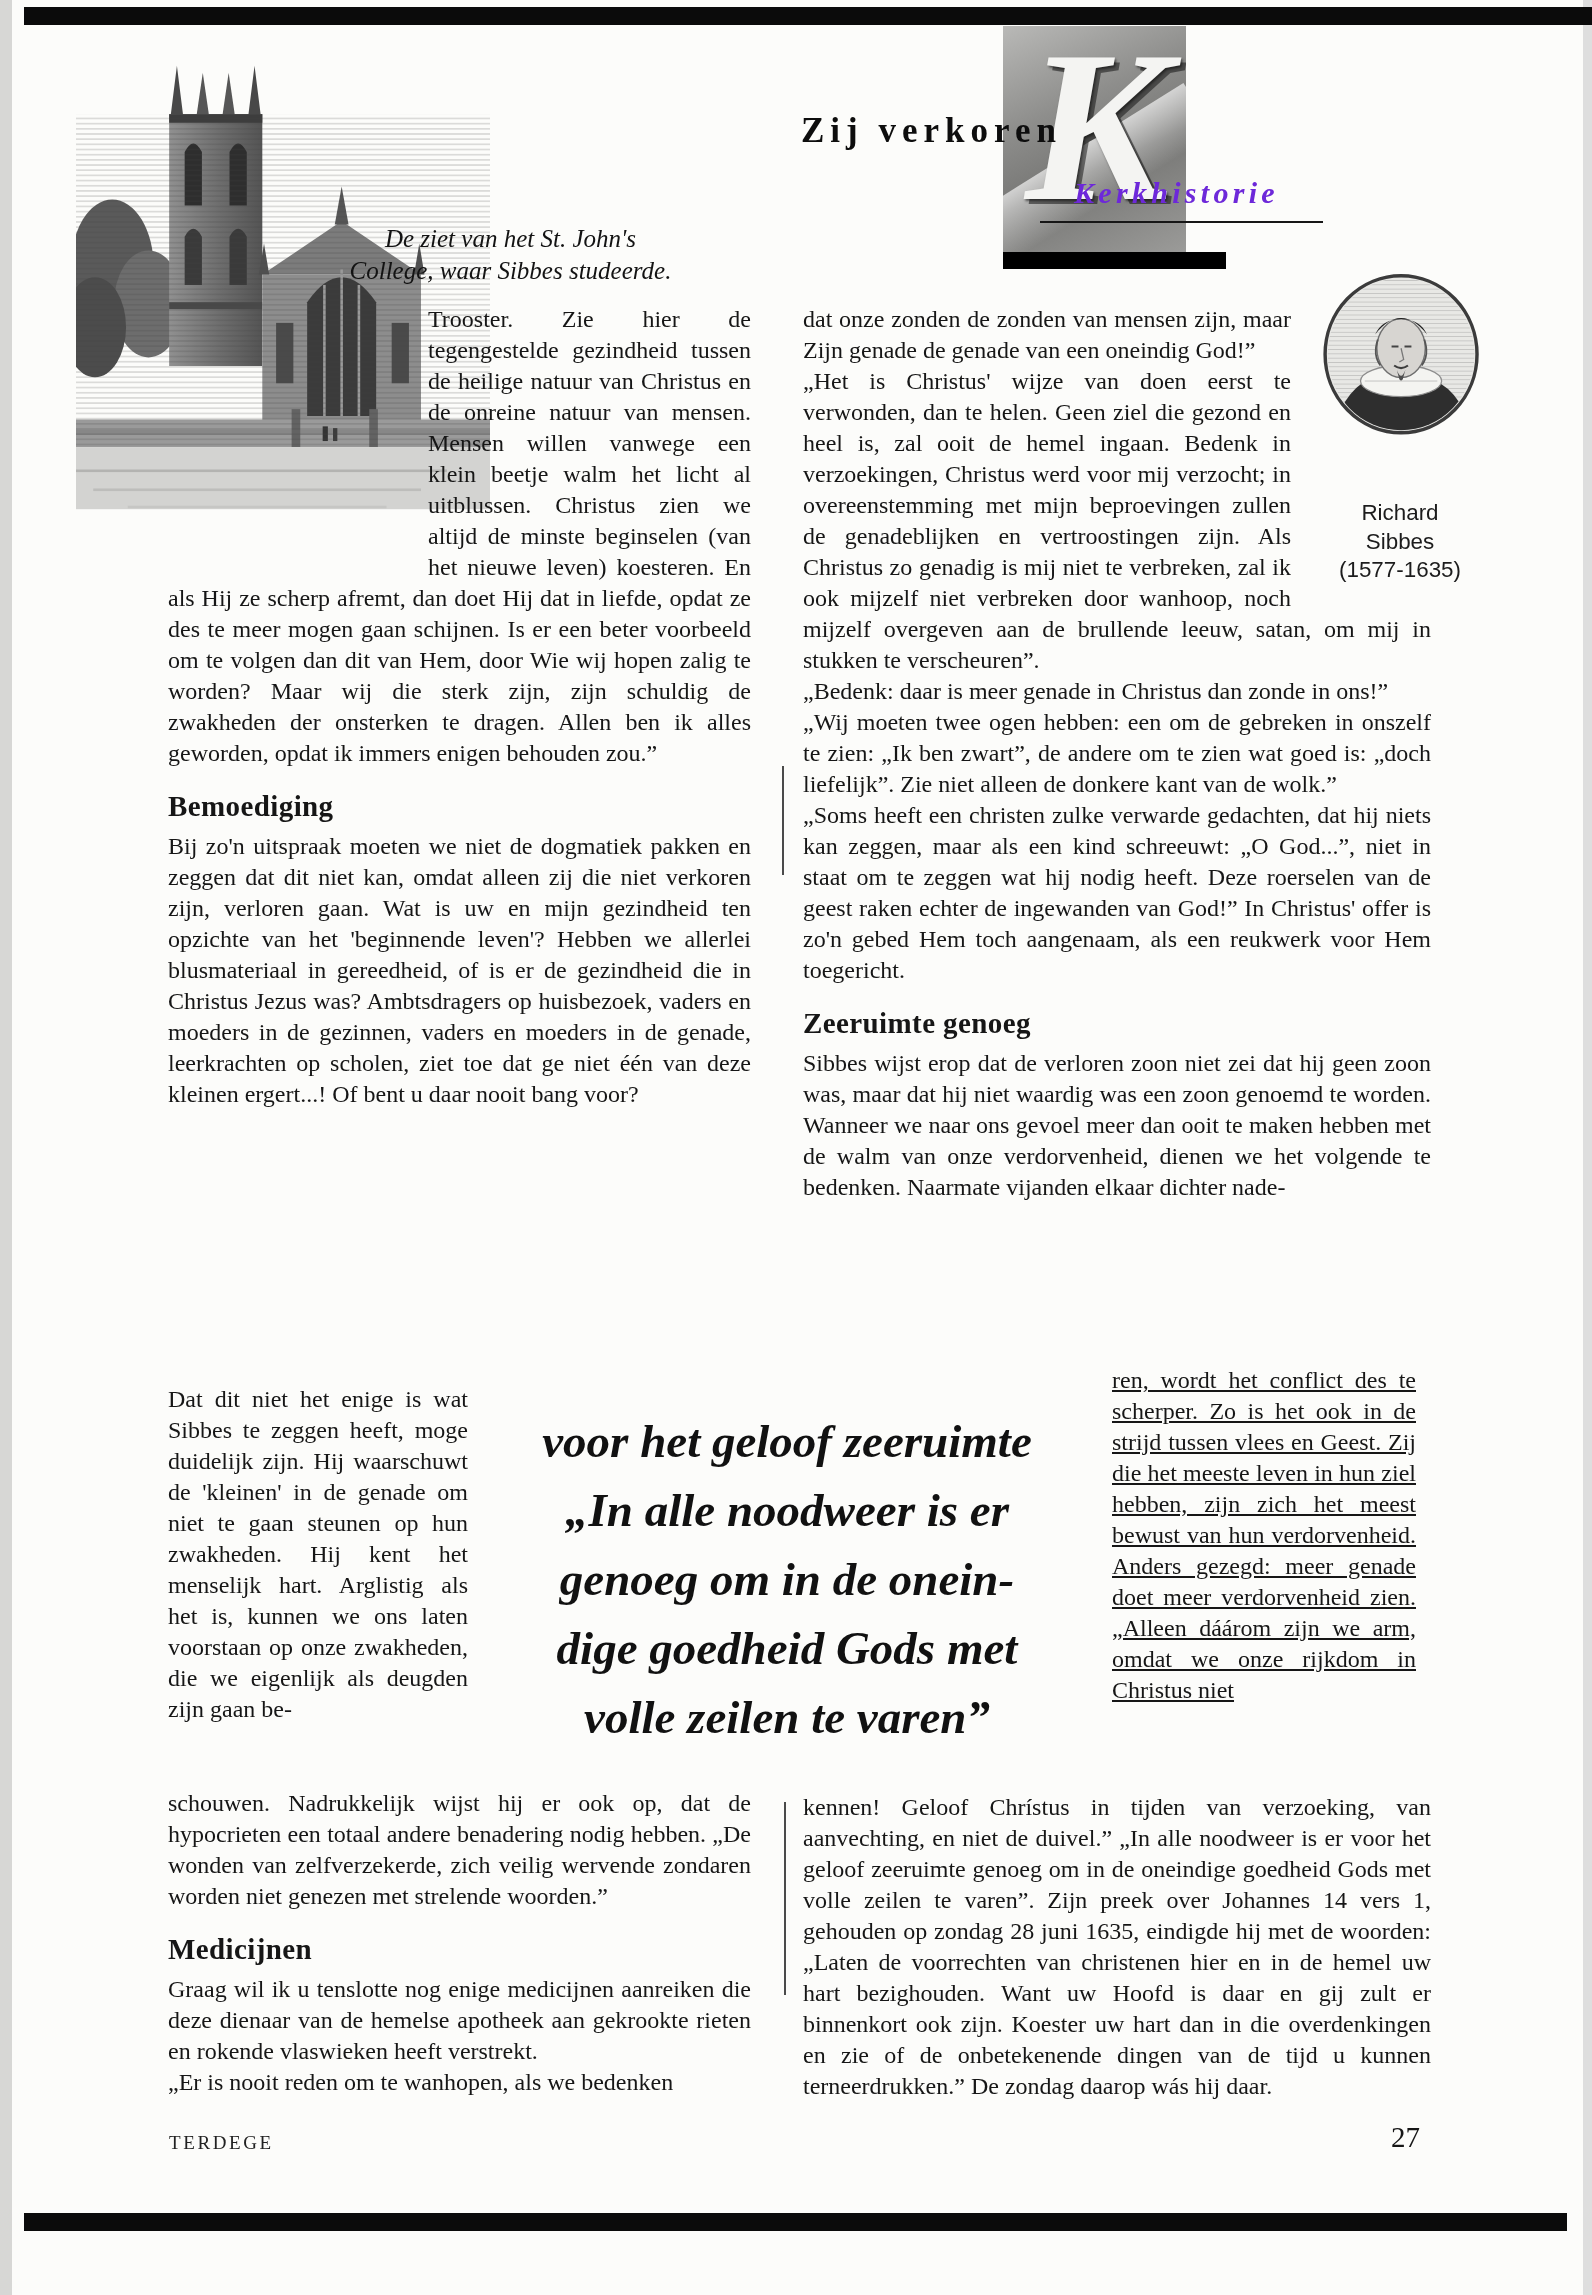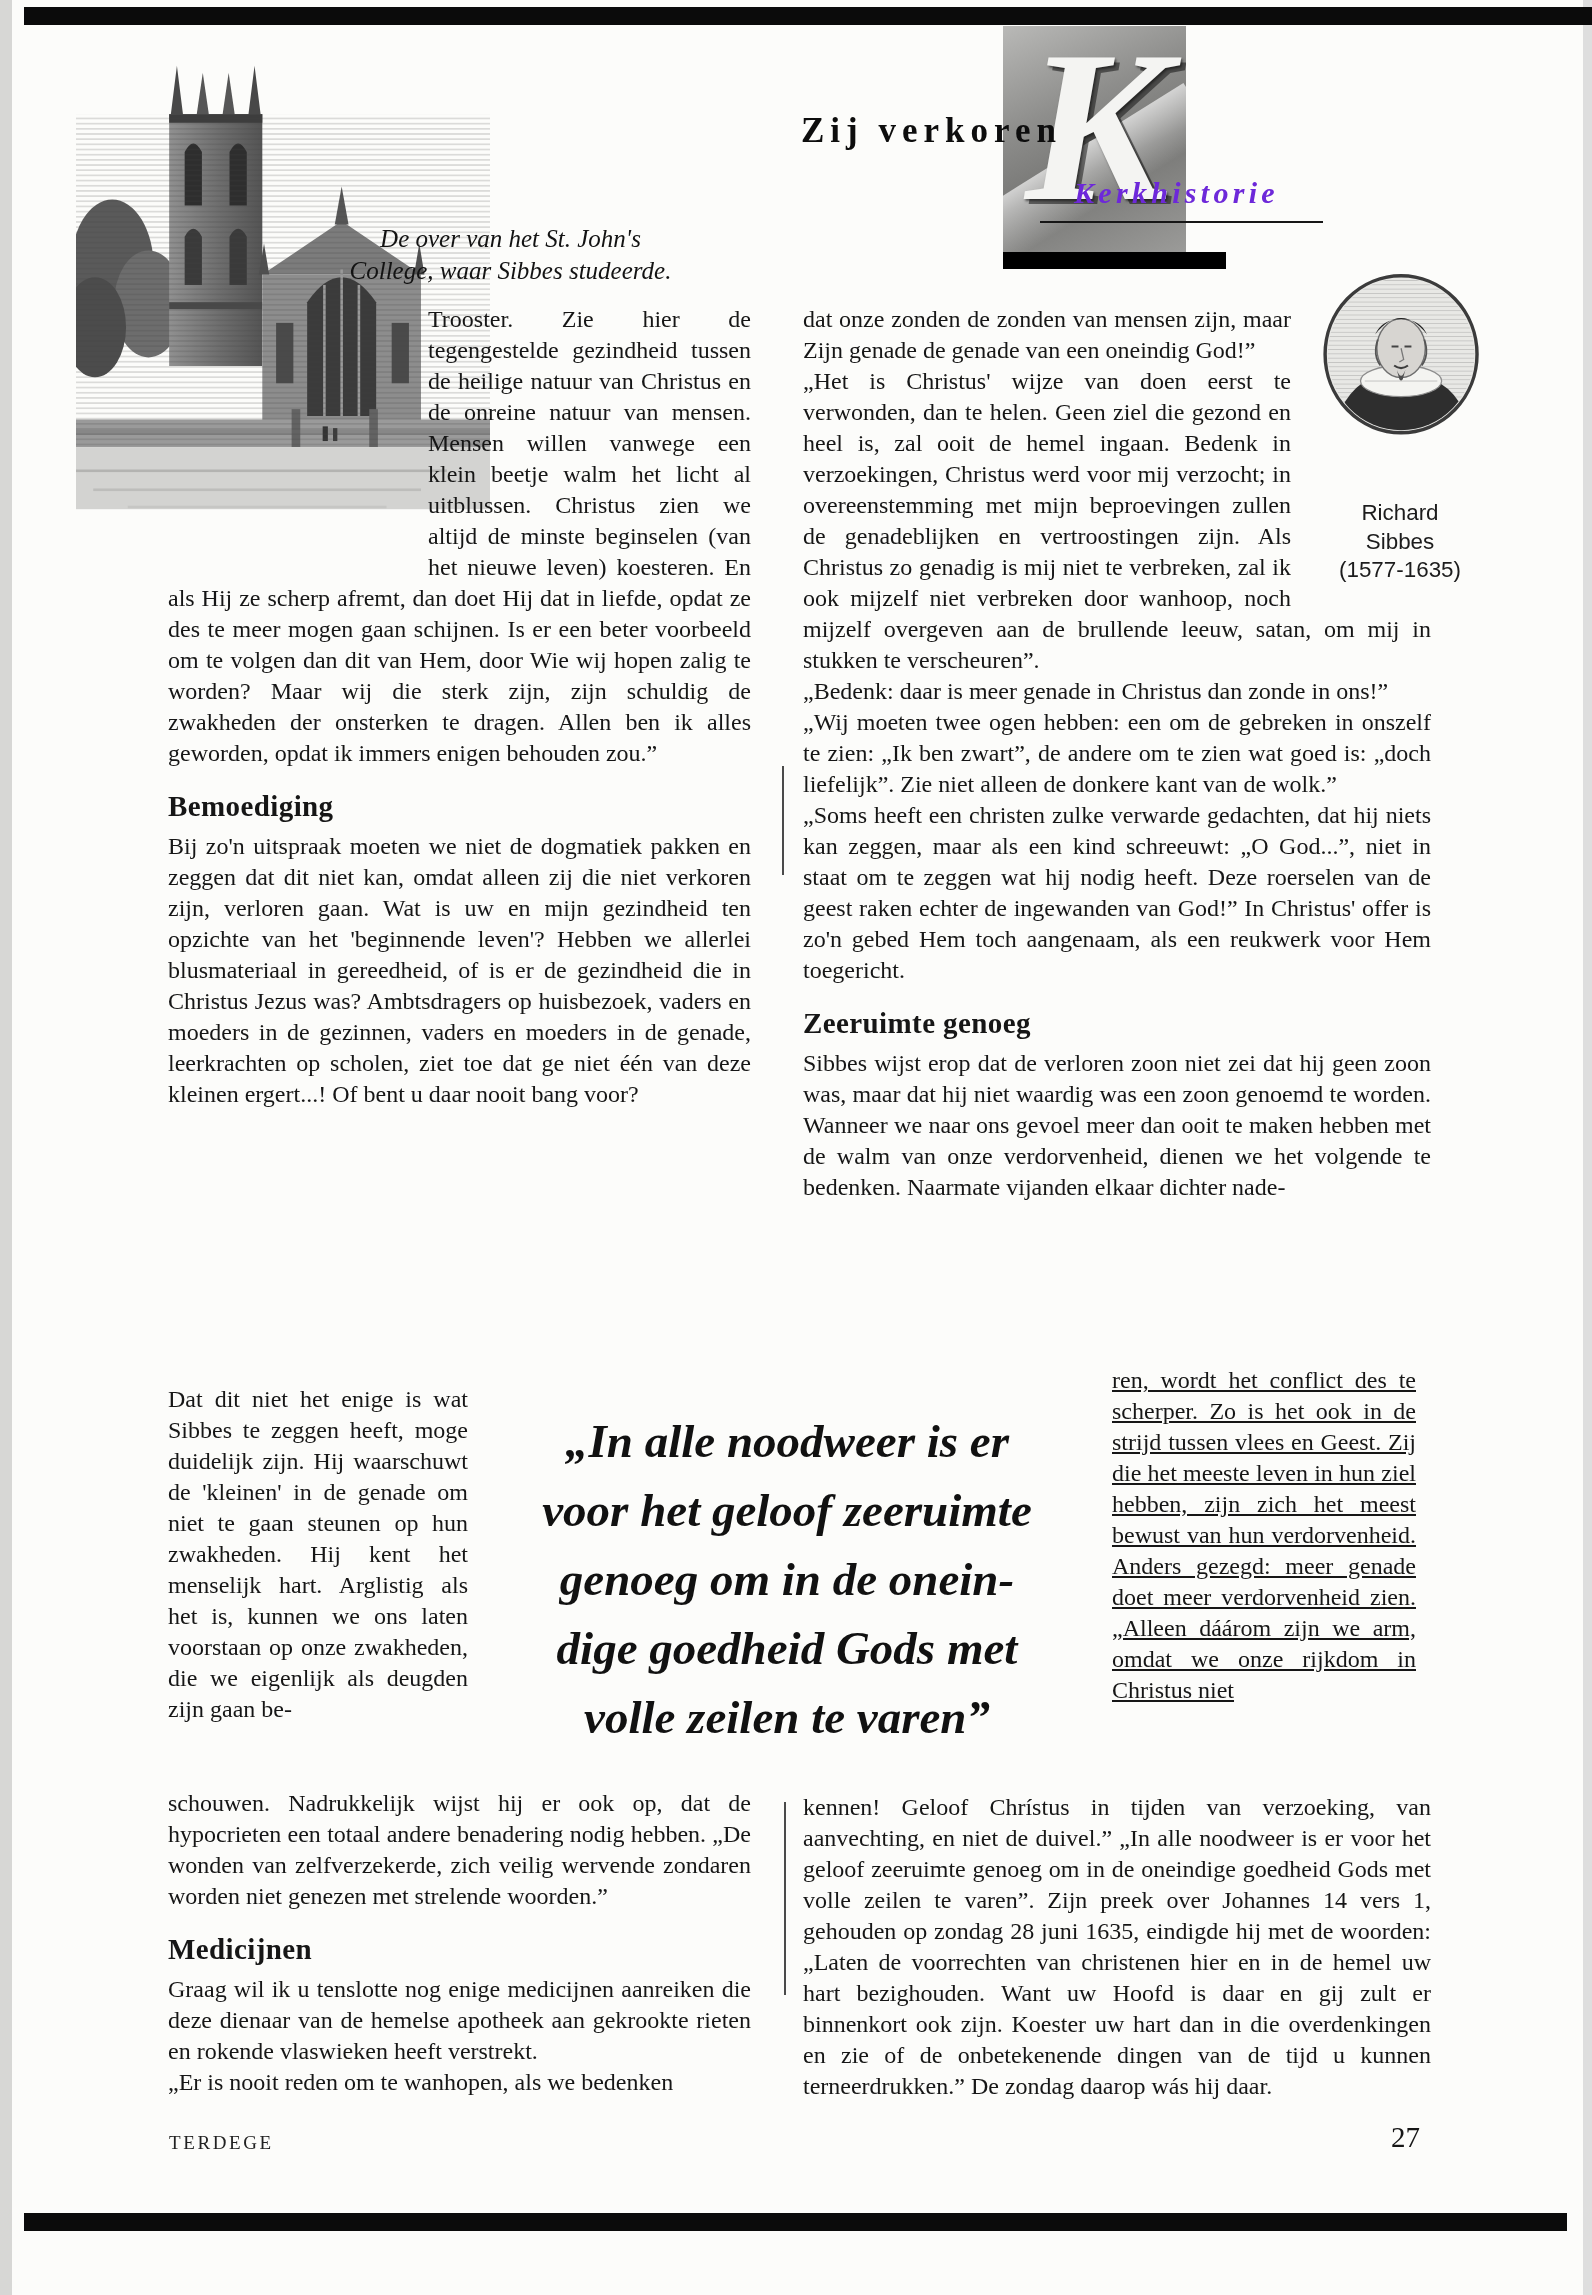--- a/index.html
+++ b/index.html
@@ -145,21 +145,21 @@
       <rect x="60" y="542" width="300" height="3" fill="#c6c6c4"></rect>
 
       <rect x="286" y="450" width="6" height="17" fill="#333"></rect>
       <rect x="298" y="452" width="5" height="15" fill="#3c3c3c"></rect>
 
       <rect x="0" y="88" width="480" height="386" fill="url(#hatchH)"></rect>
     </svg>
   </div>
 
   <div class="church-caption">
-    <div>De over van het St. John's</div>
+    <div>De ziet van het St. John's</div>
     <div>College, waar Sibbes studeerde.</div>
   </div>
 
   <div class="header-title">Zij verkoren</div>
   <div class="k-block">
     <div class="k-swoosh"></div>
     <div class="k-letter">K</div>
   </div>
   <div class="header-subtitle">Kerkhistorie</div>
   <div class="subtitle-underline"></div>
@@ -230,22 +230,22 @@
 
   <div class="textblock rightcol-narrow">
     <p>ren, wordt het conflict des te scherper. Zo is het ook in de strijd tussen vlees en Geest. Zij die het meeste leven in hun ziel hebben, zijn zich het meest bewust van hun verdorvenheid. Anders gezegd: meer genade doet meer verdorvenheid zien. „Alleen dáárom zijn we arm, omdat we onze rijkdom in Christus niet</p>
   </div>
 
   <div class="textblock rightcol-2">
     <p>kennen! Geloof Chrístus in tijden van verzoeking, van aanvechting, en niet de duivel.” „In alle noodweer is er voor het geloof zeeruimte genoeg om in de oneindige goedheid Gods met volle zeilen te varen”. Zijn preek over Johannes 14 vers 1, gehouden op zondag 28 juni 1635, eindigde hij met de woorden: „Laten de voorrechten van christenen hier en in de hemel uw hart bezighouden. Want uw Hoofd is daar en gij zult er binnenkort ook zijn. Koester uw hart dan in die overdenkingen en zie of de onbetekenende dingen van de tijd u kunnen terneerdrukken.” De zondag daarop wás hij daar.</p>
   </div>
 
   <div class="pull-quote">
+    <div>voor het geloof zeeruimte</div>
     <div>„In alle noodweer is er</div>
-    <div>voor het geloof zeeruimte</div>
     <div>genoeg om in de onein-</div>
     <div>dige goedheid Gods met</div>
     <div>volle zeilen te varen”</div>
   </div>
 
   <div class="col-rule r1"></div>
   <div class="col-rule r2"></div>
 
   <div class="footer-journal">TERDEGE</div>
   <div class="footer-page">27</div>

